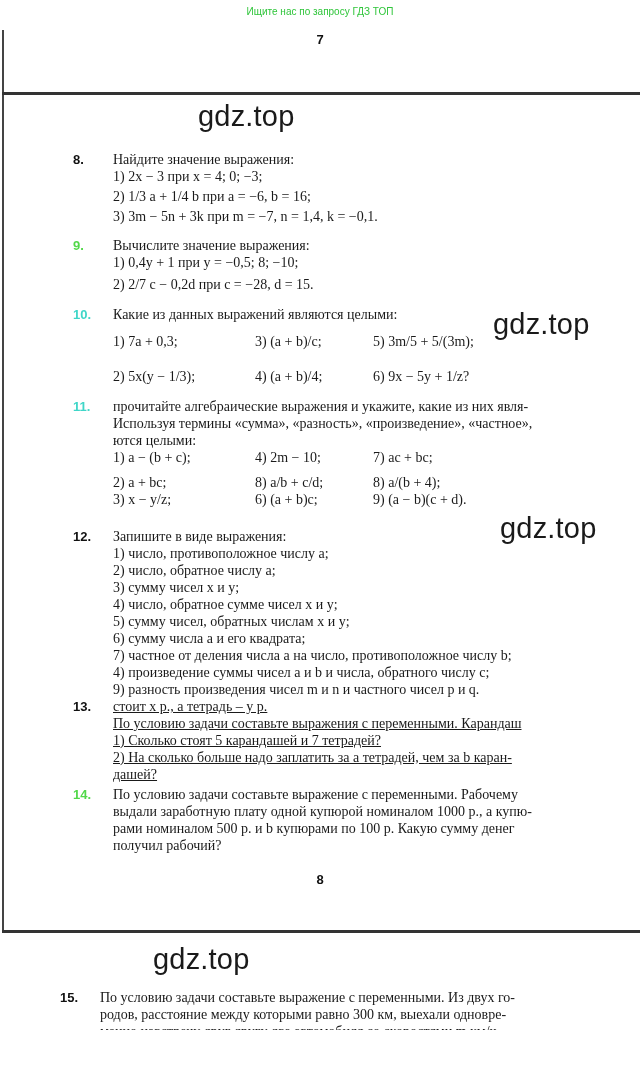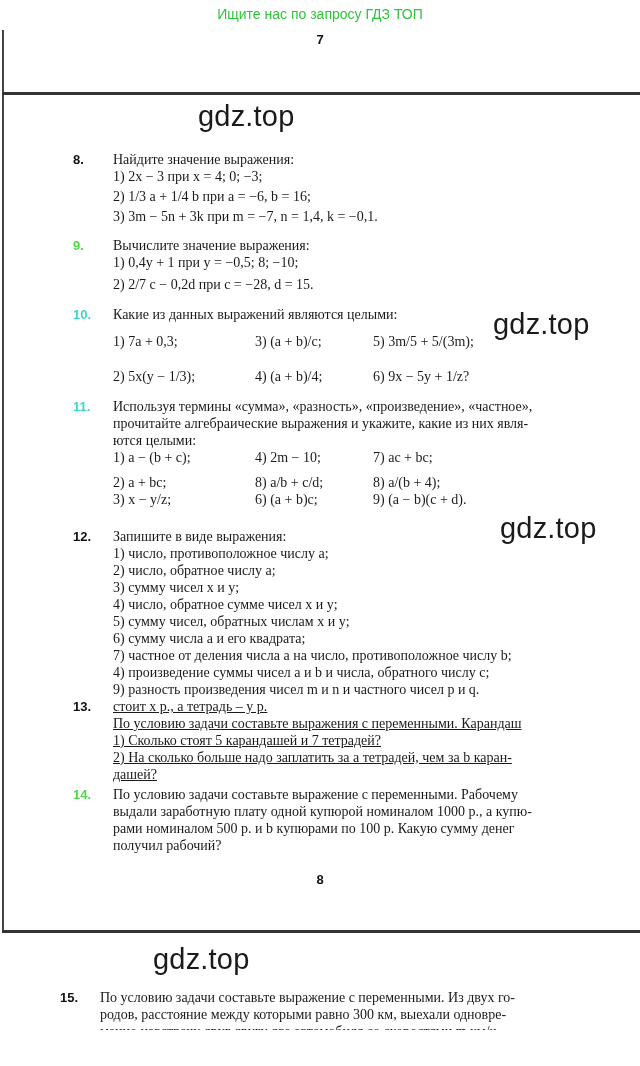--- a/index.html
+++ b/index.html
@@ -1,17 +1,17 @@
 <!DOCTYPE html>
 <html><head>
 <meta charset="utf-8">
 <style>
   html, body { margin: 0; padding: 0; background: #ffffff; }
   body { width: 640px; height: 1066px; position: relative; overflow: hidden; font-family: "Liberation Serif", serif; color: #1a1a1a; }
-  .top-banner { position: absolute; top: 6px; left: 0; width: 640px; text-align: center; font-family: "Liberation Sans", sans-serif; font-size: 14px; color: #2fc53a; }
+  .top-banner { position: absolute; top: 6px; left: 0; width: 640px; text-align: center; font-family: "Liberation Sans", sans-serif; font-size: 10px; color: #2fc53a; }
   .page-frame { position: absolute; left: 2px; width: 640px; border-left: 2px solid #444; }
   .page1 { top: 30px; height: 62px; }
   .page-num { position: absolute; left: 0; width: 640px; text-align: center; font-family: "Liberation Sans", sans-serif; font-weight: bold; font-size: 13px; color: #111; }
   .sep { position: absolute; left: 2px; width: 638px; height: 3px; background: #333; }
   .wm { position: absolute; font-family: "Liberation Sans", sans-serif; font-size: 29px; color: #1a1a1a; letter-spacing: 0.2px; }
   .prob { position: absolute; left: 73px; width: 520px; font-size: 14px; line-height: 17px; }
   .pnum { position: absolute; left: 0; font-family: "Liberation Sans", sans-serif; font-weight: bold; font-size: 13px; }
   .ptext { margin-left: 40px; }
   .c-black { color: #111; }
   .c-green { color: #52d84a; }
@@ -70,22 +70,22 @@
       <span class="col1">2) 5x(y − 1/3);</span>
       <span class="col2">4) (a + b)/4;</span>
       <span>6) 9x − 5y + 1/z?</span>
     </div>
   </div>
 </div>
 
 <div class="prob" style="top:398px;">
   <span class="pnum c-teal">11.</span>
   <div class="ptext">
+    <span class="line">прочитайте алгебраические выражения и укажите, какие из них явля-</span>
     <span class="line">Используя термины «сумма», «разность», «произведение», «частное»,</span>
-    <span class="line">прочитайте алгебраические выражения и укажите, какие из них явля-</span>
     <span class="line">ются целыми:</span>
     <div class="grid3">
       <span class="col1">1) a − (b + c);</span>
       <span class="col2">4) 2m − 10;</span>
       <span>7) ac + bc;</span>
     </div>
     <div class="grid3" style="margin-top:8px;">
       <span class="col1">2) a + bc;</span>
       <span class="col2">8) a/b + c/d;</span>
       <span>8) a/(b + 4);</span>

